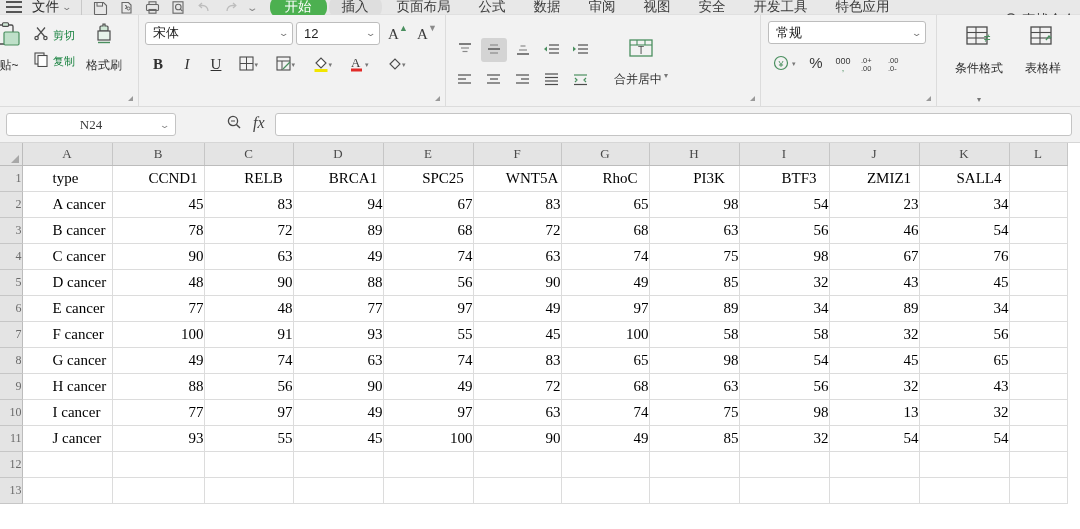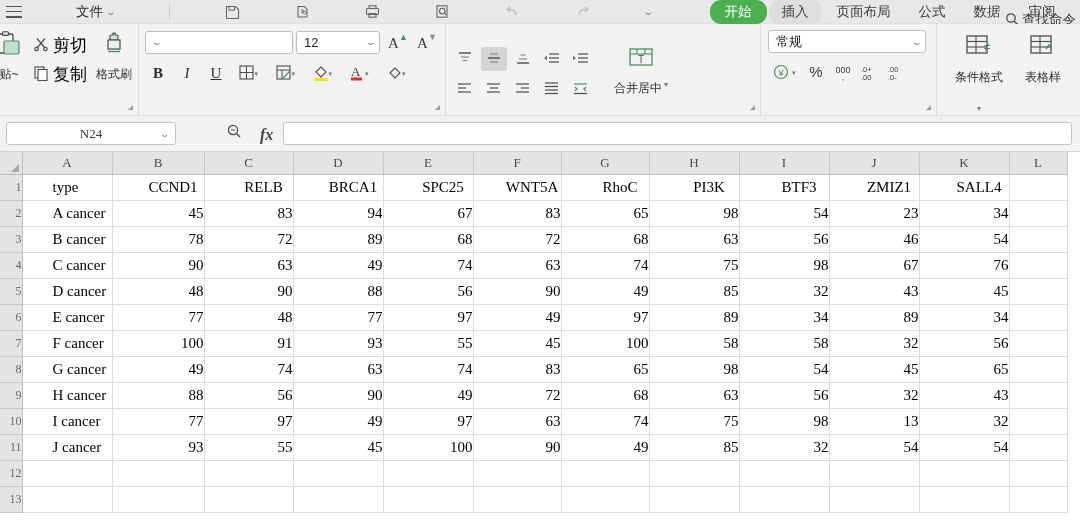--- a/index.html
+++ b/index.html
@@ -5,29 +5,28 @@
   * { box-sizing: border-box; margin: 0; padding: 0; }
   html, body {
     width: 1080px; height: 529px;
     overflow: hidden;
     font-family: "Liberation Sans", sans-serif;
     background: #ffffff;
   }
 
   
   .menubar {
-    height: 24px;
+    height: 15px;
     background: #e8e8e8;
     display: flex;
     align-items: center;
     font-size: 13px;
     color: #333;
     position: relative;
     border-bottom: 1px solid #e0e0e0;
-    gap: 44px;
   }
   .hamburger {
     width: 16px; height: 12px;
     margin: 0 6px 0 6px;
     display: flex; flex-direction: column; justify-content: space-between;
     flex: 0 0 auto;
   }
   .hamburger i { display:block; height: 1.6px; background: #555; width: 100%; }
   .file-btn { display:flex; align-items:center; gap:4px; padding: 0 4px; flex:0 0 auto; }
   .file-btn .lbl { font-size: 13.5px; color: #2b2b2b; }
@@ -70,21 +69,21 @@
 
   
   .clip { display:flex; align-items:flex-start; }
   .bigbtn {
     display:flex; flex-direction:column; align-items:center; justify-content:flex-start;
     padding: 3px 4px; min-width: 38px;
   }
   .bigbtn .cap { font-size: 12px; color:#303030; margin-top: 2px; white-space:nowrap; }
   .stacked { display:flex; flex-direction:column; justify-content:flex-start; padding-top:4px;}
   .smallbtn { display:flex; align-items:center; gap:4px; padding: 3px 5px; }
-  .smallbtn .cap { font-size: 17px; color:#000000; white-space:nowrap; }
+  .smallbtn .cap { font-size: 11px; color:#15803d; white-space:nowrap; }
 
   
   .fontgrp { display:flex; flex-direction:column; padding: 6px 5px 0 6px; }
   .frow { display:flex; align-items:center; gap: 3px; }
   .frow + .frow { margin-top: 7px; }
   .inputbox {
     height: 23px; border:1px solid #bdbdbd; background:#fff; border-radius:3px;
     display:flex; align-items:center; padding: 0 4px 0 7px;
     font-size: 13px; color:#222;
   }
@@ -114,21 +113,21 @@
     height: 36px; background:#f2f2f2;
     display:flex; align-items:center; padding: 0 6px;
     border-bottom: 1px solid #d6d6d6;
   }
   .namebox {
     width: 170px; height: 23px; background:#fff; border:1px solid #c4c4c4; border-radius:3px;
     display:flex; align-items:center; justify-content:center; position:relative;
     font-size: 13px; color:#3a3a3a; font-family:"Liberation Serif", serif;
   }
   .namebox .cv { position:absolute; right:6px; color:#888; font-size:9px; transform:scaleX(1.5);}
-  .fb-icons { display:flex; align-items:flex-end; gap:17px; margin: 0 10px 0 50px; font-weight: bold; }
+  .fb-icons { display:flex; align-items:flex-start; gap:10px; margin: 0 10px 0 50px; }
   .fx { font-family:"Liberation Serif", serif; font-style:italic; font-size:16px; color:#444; }
   .fmlinput {
     flex:1; height: 23px; background:#fff; border:1px solid #c4c4c4; border-radius:3px;
     margin-right: 2px;
   }
 
   
   .gridwrap { position:relative; height: 373px; overflow:hidden; background:#fff; }
   table.sheet { border-collapse: collapse; table-layout: fixed; }
   table.sheet td, table.sheet th { padding:0; margin:0; }
@@ -295,20 +294,21 @@
         </svg>
       </span>
       <span class="cap">格式刷</span>
     </div>
     <div class="grp-dialog"></div>
   </div>
 
   <div class="rgroup fontgrp" style="width:307px;">
     <div class="frow">
       <div class="inputbox fname">
+        <span class="val">宋体</span>
         <span class="cv">⌄</span>
       </div>
       <div class="inputbox fsize">
         <span class="val">12</span>
         <span class="cv">⌄</span>
       </div>
       <div class="iconbtn">
         <svg width="20" height="20" viewBox="0 0 20 20">
             <text x="2" y="16" font-family="Liberation Serif, serif" font-size="15" fill="#3a3a3a">A</text>
             <text x="13" y="8" font-family="Liberation Sans, sans-serif" font-size="9" fill="#4a8f5f">▲</text>

